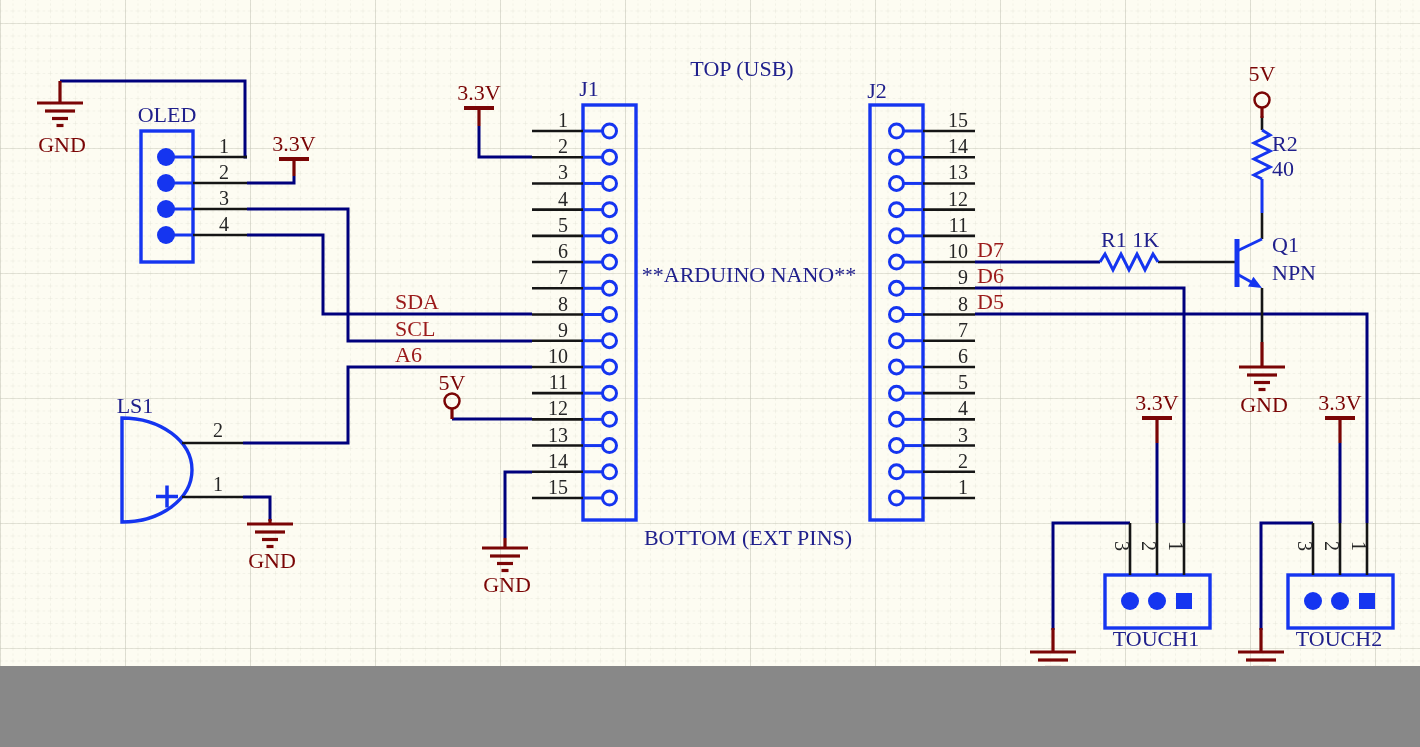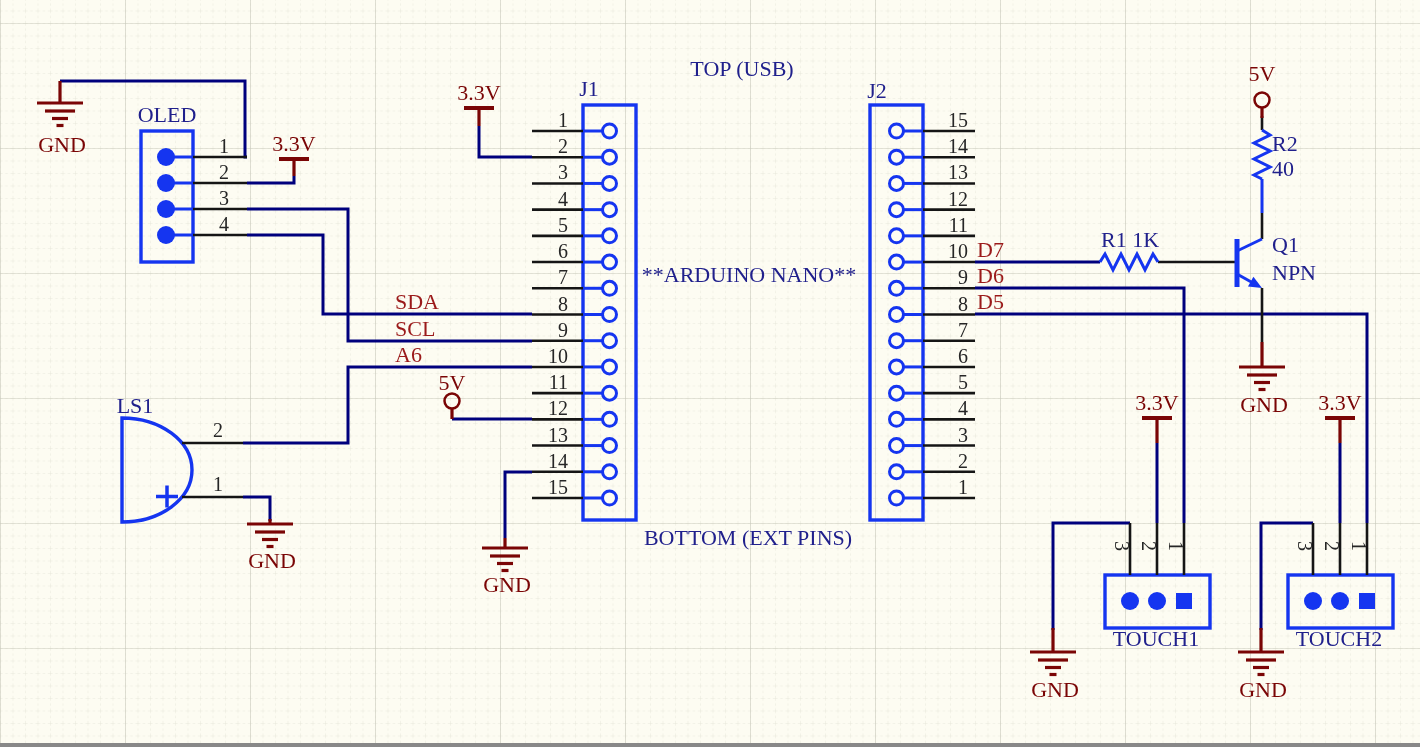--- a/index.html
+++ b/index.html
@@ -1,16 +1,16 @@
 <!DOCTYPE html>
 <html><head>
 <meta charset="utf-8">
 <style>
   html,body{margin:0;padding:0;background:#888;}
-  #stage{position:relative;width:1420px;height:743px;overflow:hidden;background:#be185d;}
+  #stage{position:relative;width:1420px;height:666px;overflow:hidden;background:#be185d;}
   svg{display:block;}
   text{font-family:"Liberation Serif","DejaVu Serif",serif;}
   .wire{stroke:#00007D;stroke-width:3;fill:none;}
   .pin{stroke:#151515;stroke-width:2.6;fill:none;}
   .comp{stroke:#1535F0;stroke-width:3.4;fill:none;}
   .complead{stroke:#1535F0;stroke-width:3;fill:none;}
   .compfill{fill:#1535F0;stroke:none;}
   .hole{fill:#FDFCF2;stroke:#1535F0;stroke-width:3;}
   .res{stroke:#1535F0;stroke-width:3;fill:none;stroke-linejoin:miter;}
   .pwrline{stroke:#7A0505;stroke-width:3.2;fill:none;}

